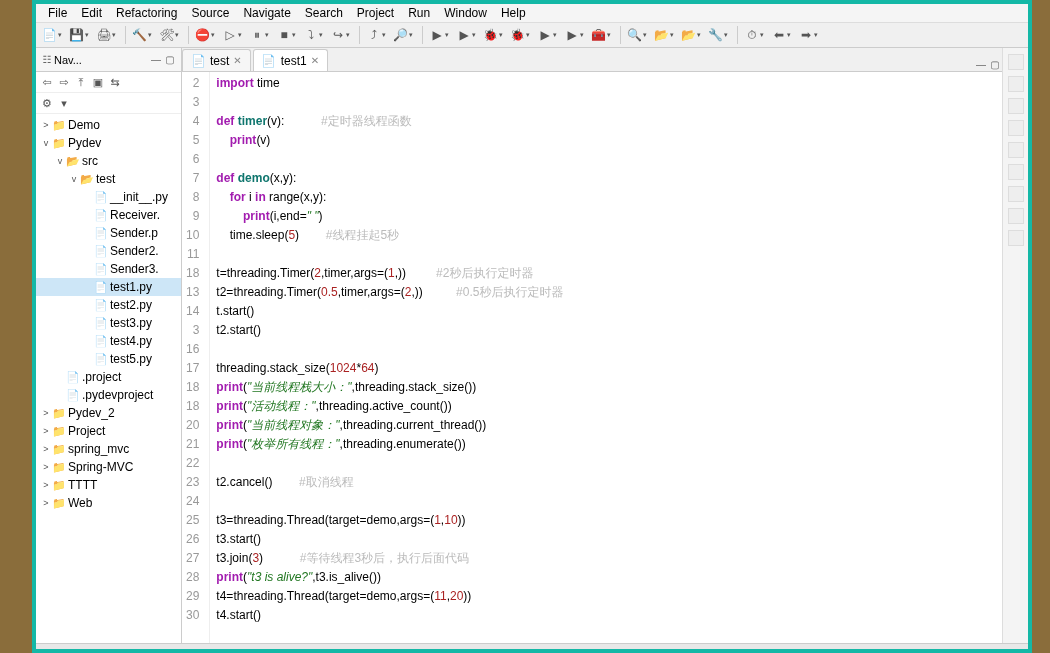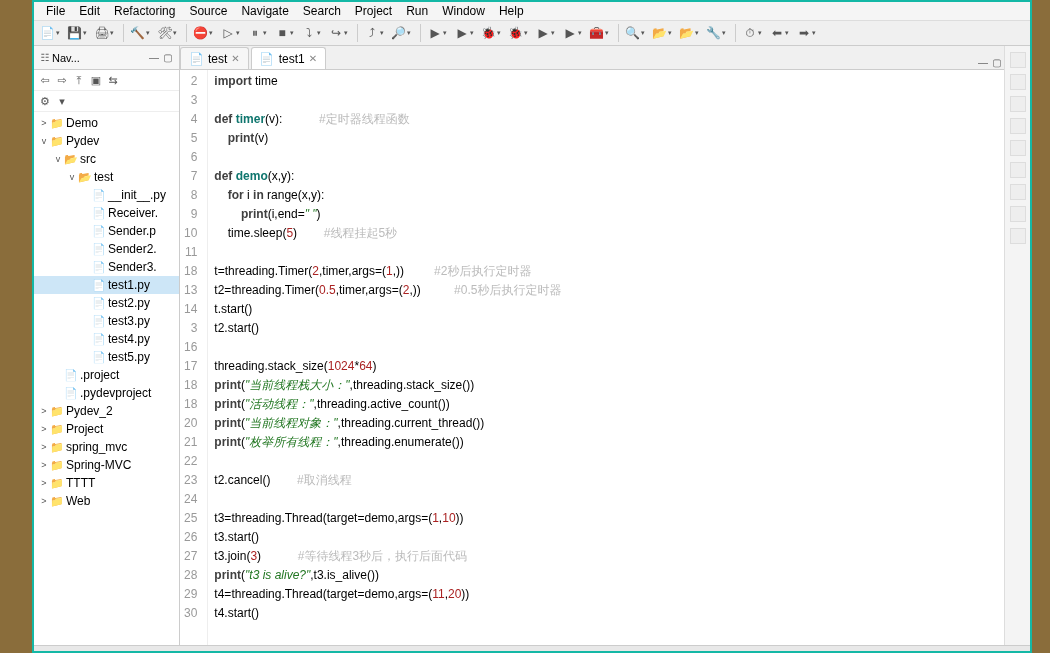--- a/index.html
+++ b/index.html
@@ -1,17 +1,17 @@
 <!DOCTYPE html>
 <html><head>
 <meta charset="utf-8">
 <style>
 * { box-sizing: border-box; margin: 0; padding: 0; font-family: "Segoe UI", Arial, sans-serif; font-size: 12px; }
 body { background: #8a6d3b; width: 1050px; height: 653px; overflow: hidden; position: relative; }
-.ide-window { position: absolute; left: 32px; top: 0; right: 18px; bottom: 0; background: #f0f0f0; border: 2px solid #14b8a6; display: flex; flex-direction: column; }
+.ide-window { position: absolute; left: 32px; top: 0; right: 18px; bottom: 0; background: #f0f0f0; border: 4px solid #14b8a6; display: flex; flex-direction: column; }
 .menubar { display: flex; gap: 14px; padding: 0 12px; height: 18px; align-items: center; background: #f5f5f5; }
 .menubar span { cursor: default; }
 .toolbar { display: flex; align-items: center; gap: 4px; padding: 2px 6px; height: 26px; background: #f0f0f0; border-top: 1px solid #ddd; border-bottom: 1px solid #ccc; }
 .tbico { width: 16px; height: 16px; display: inline-flex; align-items: center; justify-content: center; font-size: 12px; color: #555; }
 .tbdrop { width: 7px; height: 16px; font-size: 7px; color: #555; display: inline-flex; align-items: center; }
 .tbsep { width: 1px; height: 18px; background: #ccc; margin: 0 2px; }
 .quick-access-row { display: flex; justify-content: flex-end; align-items: center; padding: 2px 6px; height: 26px; background: #f0f0f0; border-bottom: 1px solid #ccc; gap: 6px; }
 .quick-input { width: 90px; height: 18px; border: 1px solid #aaa; padding: 0 4px; font-size: 11px; background: #fff; }
 .persp-btn { width: 18px; height: 18px; border: 1px solid #ccc; display: inline-flex; align-items: center; justify-content: center; }
 .workspace { flex: 1; display: flex; min-height: 0; background: #f0f0f0; }
@@ -28,21 +28,21 @@
 .tlabel { padding-left: 2px; }
 .editor-area { flex: 1; display: flex; flex-direction: column; min-width: 0; background: #fff; }
 .editor-tabs { display: flex; height: 24px; background: #f0f0f0; border-bottom: 1px solid #ccc; align-items: flex-end; }
 .etab { display: flex; align-items: center; height: 22px; padding: 0 8px; gap: 4px; border: 1px solid #ccc; border-bottom: none; background: #f6f6f6; margin-right: 2px; border-radius: 3px 3px 0 0; }
 .etab.active { background: #fff; }
 .etab .close { font-size: 10px; color: #888; }
 .editor-tabs .spacer { flex: 1; }
 .editor-body { flex: 1; display: flex; min-height: 0; overflow: auto; }
 .gutter { background: #fff; color: #999; text-align: right; padding: 2px 10px 2px 4px; font-family: Consolas, monospace; font-size: 13px; line-height: 19px; border-right: 1px solid #eee; user-select: none; }
 .code { flex: 1; padding: 2px 6px; font-family: Consolas, monospace; font-size: 13px; line-height: 19px; white-space: pre; color: #000; }
-.kw { color: #404040; font-weight: bold; }
+.kw { color: #a21caf; font-weight: bold; }
 .fn { color: #0f766e; font-weight: bold; }
 .str { color: #227722; font-style: italic; }
 .num { color: #aa2222; }
 .cmt { color: #bbb; }
 .right-gutters { width: 26px; background: #f4f4f4; border-left: 1px solid #ddd; display: flex; flex-direction: column; align-items: center; gap: 6px; padding-top: 6px; }
 .right-gutters .slot { width: 16px; height: 16px; background: #eee; border: 1px solid #ddd; }
 .bottom-sash { height: 6px; background: #e8e8e8; border-top: 1px solid #ccc; }
 .hdr-ico { width: 14px; height: 14px; font-size: 10px; display: inline-flex; align-items: center; justify-content: center; color: #666; }
 </style>
 </head>

